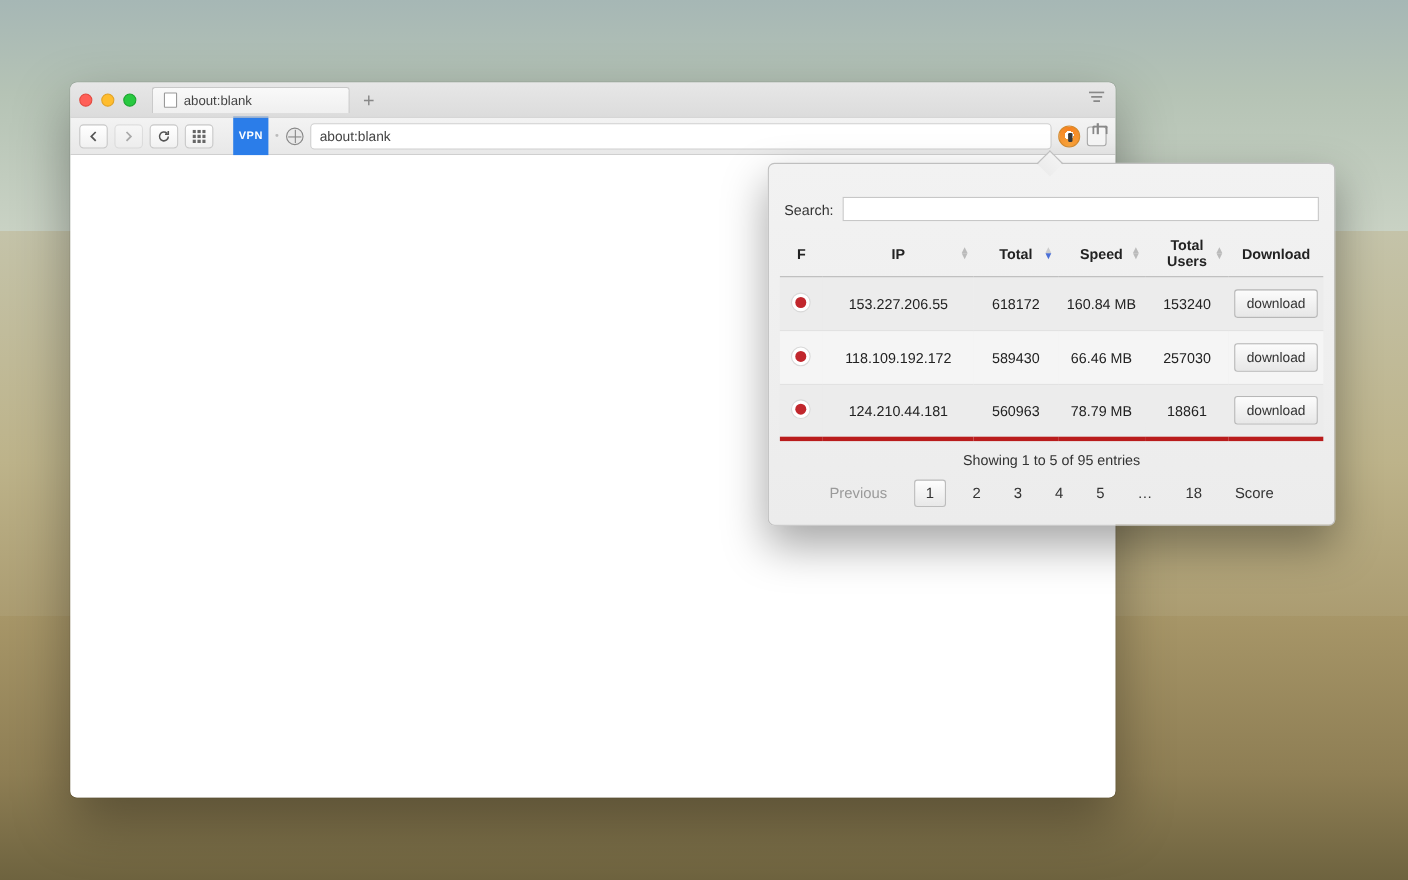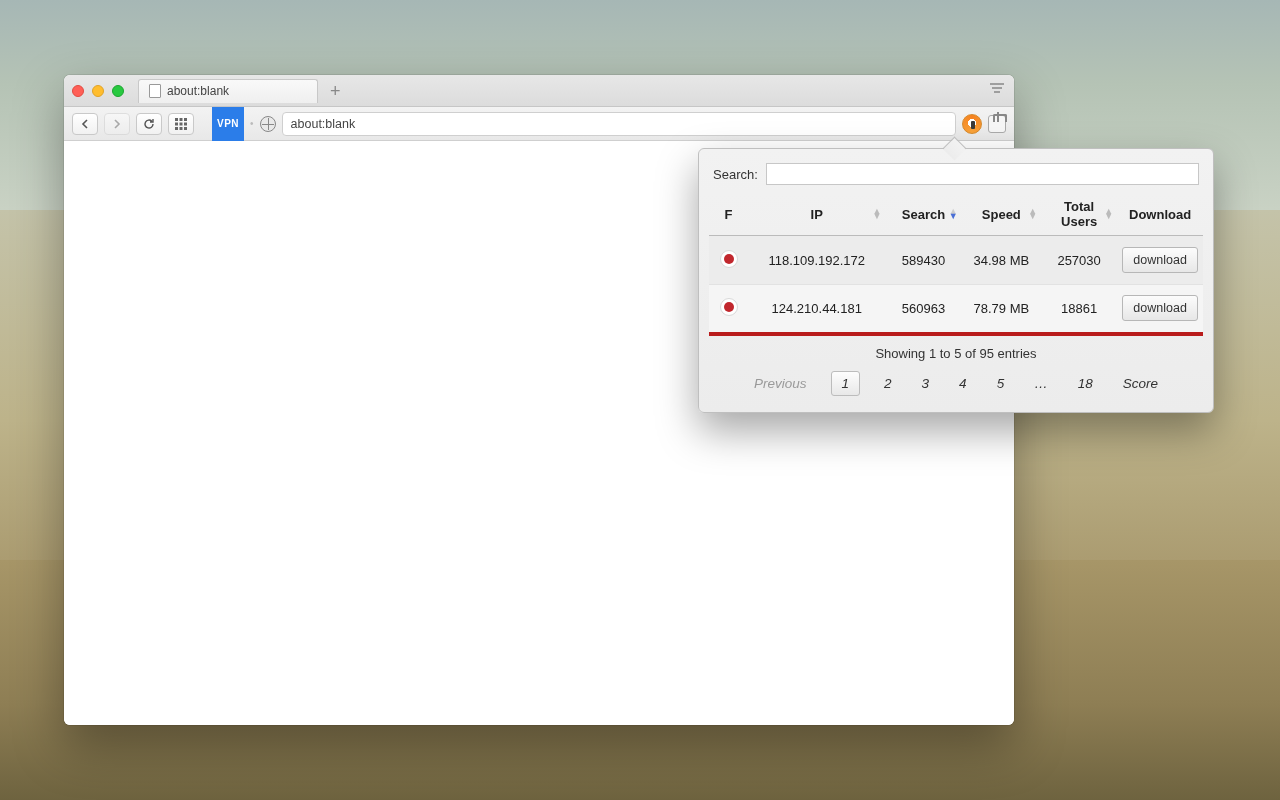--- a/index.html
+++ b/index.html
@@ -74,21 +74,21 @@
   .share::before{content:"";position:absolute;left:8px;top:-4px;width:2px;height:10px;background:#888;}
   .share::after{content:"";position:absolute;left:4px;top:-2px;width:10px;height:6px;border-left:2px solid #888;border-right:2px solid #888;border-top:2px solid #888;border-radius:2px 2px 0 0;}
   .viewport { position:absolute; top:66px; left:0; right:0; bottom:0; background:#fff;}
   
   .popover {
     position:absolute; left:698px; top:148px;
     width: 516px;
     background: linear-gradient(#f2f2f2,#ececec);
     border:1px solid #bfbfbf; border-radius:6px;
     box-shadow: 0 18px 40px rgba(0,0,0,.35);
-    padding: 14px 10px 16px;
+    padding: 30px 10px 16px;
     font-size:13px; color:#222;
   }
   .popover::before{
     content:""; position:absolute; top:-9px; right:250px;
     width:16px; height:16px; background:inherit;
     border-left:1px solid #bfbfbf; border-top:1px solid #bfbfbf;
     transform: rotate(45deg);
   }
   .search-row{ display:flex; align-items:center; gap:8px; margin-bottom:8px; padding:0 4px;}
   .search-row label{font-size:13px;color:#333;}
@@ -100,21 +100,21 @@
   .sort-desc .up{color:#ccc;} .sort-desc .dn{color:#4a6fd6;}
   tbody td { text-align:center; padding:0 4px; height:49px; border-bottom:1px solid #e2e2e2;}
   tbody tr:nth-child(odd){ background:#ececec;}
   tbody tr:nth-child(even){ background:#f5f5f5;}
   tbody tr:last-child td{ border-bottom:4px solid #b91c1c;}
   .flag{ width:18px; height:18px; border-radius:50%; background:#fff; border:1px solid #d9d9d9; position:relative; display:inline-block;}
   .flag::after{content:"";position:absolute;left:3px;top:3px;width:10px;height:10px;border-radius:50%;background:#c1272d;}
   .dl-btn{ height:26px; padding:0 10px; font-size:12.5px;
     background:linear-gradient(#fcfcfc,#e7e7e7); border:1px solid #b7b7b7; border-radius:3px; color:#333; cursor:pointer;}
   .status{ text-align:center; margin-top:10px; font-size:13px; color:#333;}
-  .pager{ display:flex; justify-content:center; align-items:center; gap:18px; margin-top:10px; font-size:13.5px;font-style:italic;}
+  .pager{ display:flex; justify-content:center; align-items:center; gap:18px; margin-top:10px; font-size:13.5px;}
   .pager a{ color:#333; text-decoration:none; padding:4px 6px; cursor:pointer;}
   .pager a.disabled{ color:#9a9a9a; cursor:default;}
   .pager a.current{ border:1px solid #bcbcbc; background:linear-gradient(#fdfdfd,#e8e8e8); border-radius:3px; padding:4px 10px;}
 </style>
 </head>
 <body>
 
 <div class="bg-top"></div>
 <div class="bg-mid"></div>
 <div class="bg-bot"></div>
@@ -187,32 +187,40 @@
   <div class="search-row">
     <label>Search:</label>
     <input type="text" value="" style="">
   </div>
 
   <table>
     <thead>
       <tr>
         <th style="width:40px"><span>F</span></th>
         <th style="width:140px"><span>IP</span><span class="sort-both">▲<br>▼</span></th>
-        <th style="width:78px"><span>Search</span><span class="sort-desc"><span class="up">▲</span><br><span class="dn">▼</span></span></th>
+        <th style="width:78px"><span>Total</span><span class="sort-desc"><span class="up">▲</span><br><span class="dn">▼</span></span></th>
         <th style="width:82px"><span>Speed</span><span class="sort-both">▲<br>▼</span></th>
         <th style="width:78px"><span>Total Users</span><span class="sort-both">▲<br>▼</span></th>
         <th style="width:86px"><span>Download</span></th>
       </tr>
     </thead>
     <tbody id="server-rows">
         <tr>
           <td><span class="flag"></span></td>
+          <td>153.227.206.55</td>
+          <td>618172</td>
+          <td>160.84 MB</td>
+          <td>153240</td>
+          <td><button class="dl-btn">download</button></td>
+        </tr>
+        <tr>
+          <td><span class="flag"></span></td>
           <td>118.109.192.172</td>
           <td>589430</td>
-          <td>34.98 MB</td>
+          <td>66.46 MB</td>
           <td>257030</td>
           <td><button class="dl-btn">download</button></td>
         </tr>
         <tr>
           <td><span class="flag"></span></td>
           <td>124.210.44.181</td>
           <td>560963</td>
           <td>78.79 MB</td>
           <td>18861</td>
           <td><button class="dl-btn">download</button></td>

